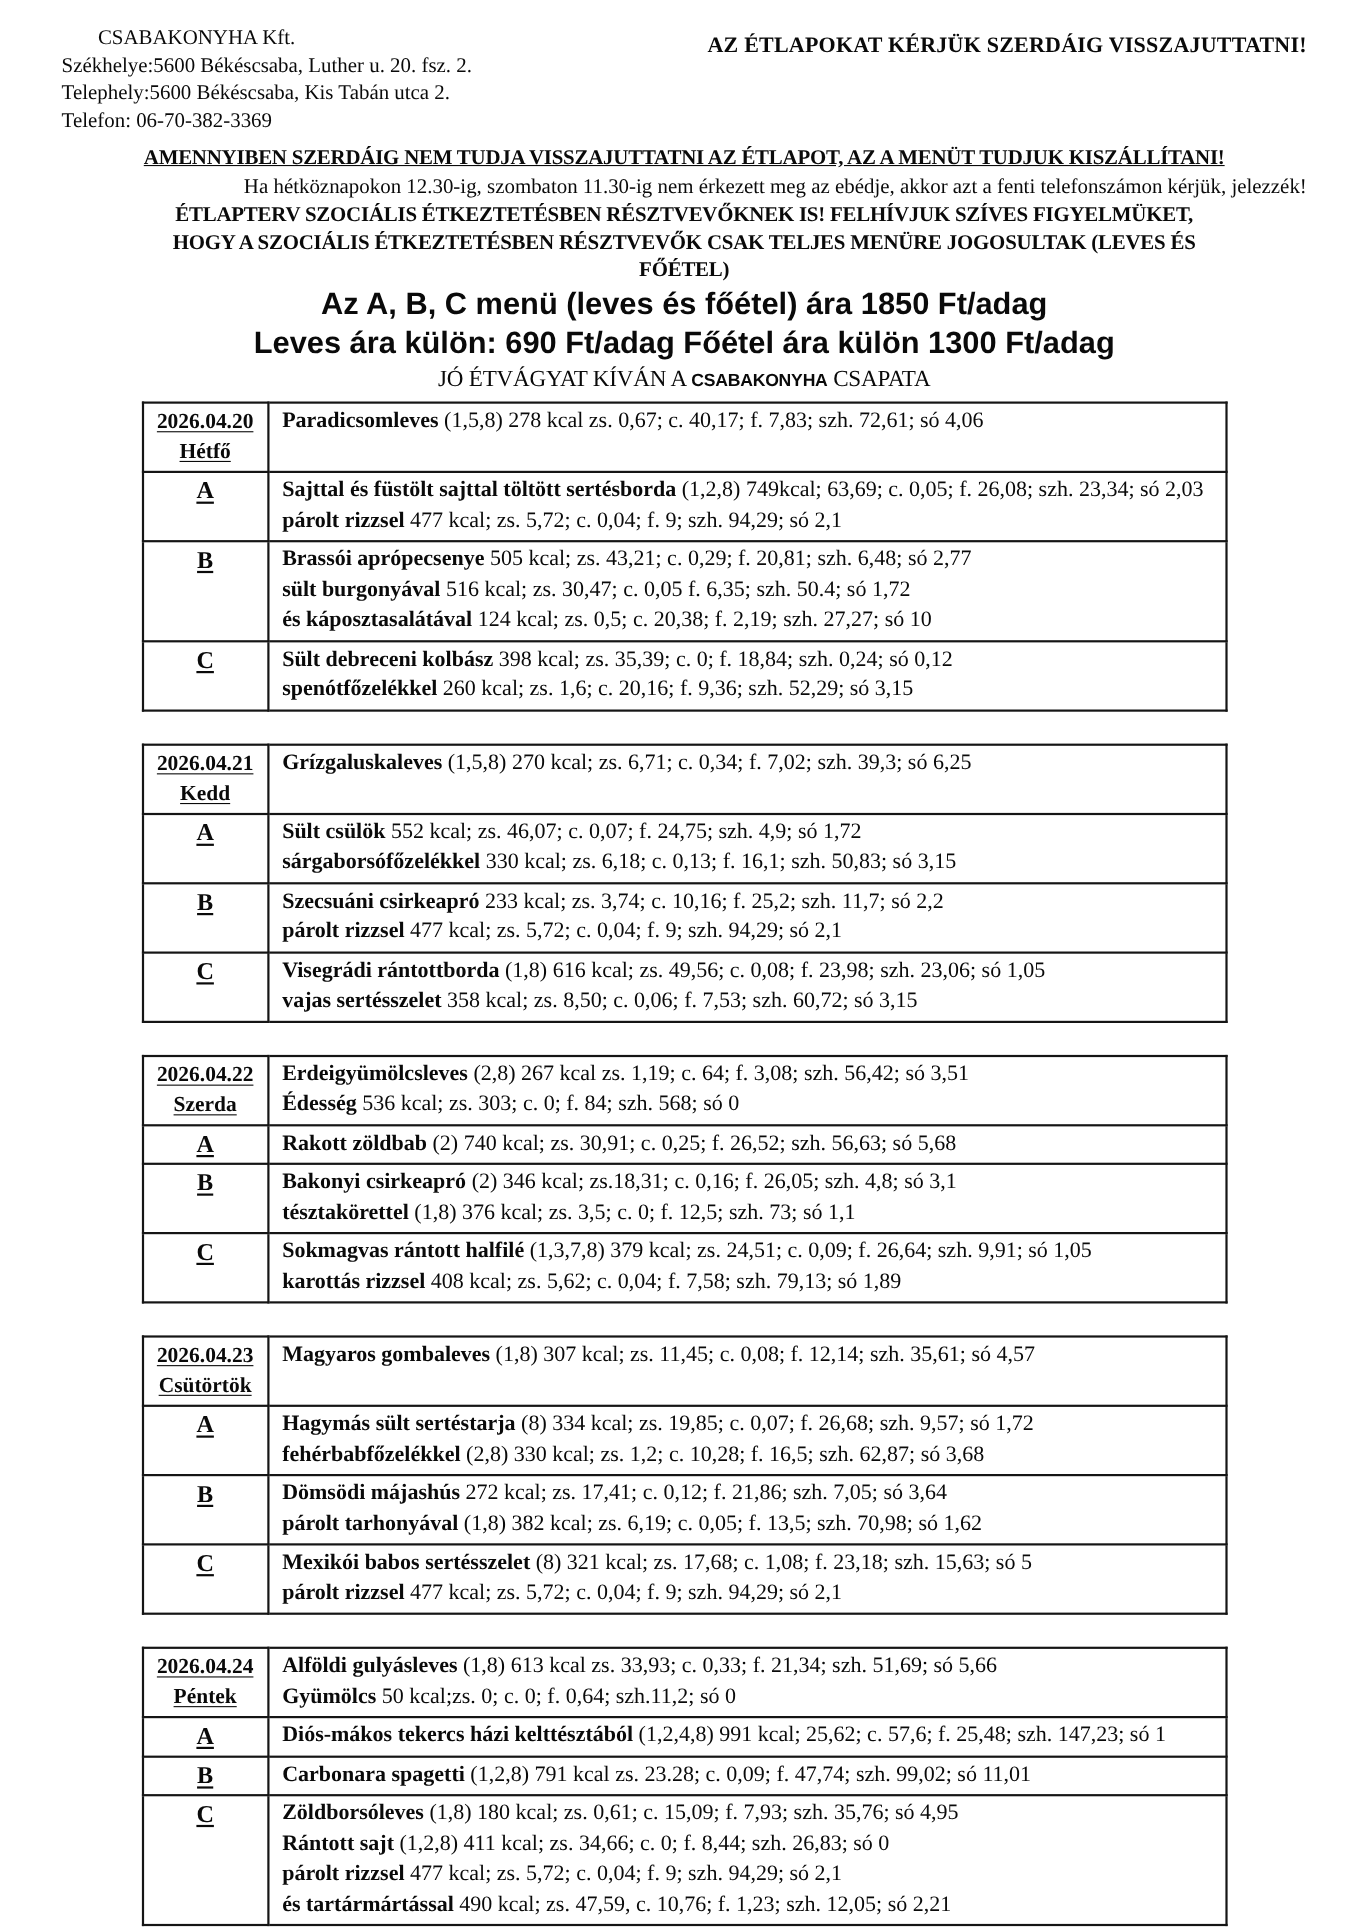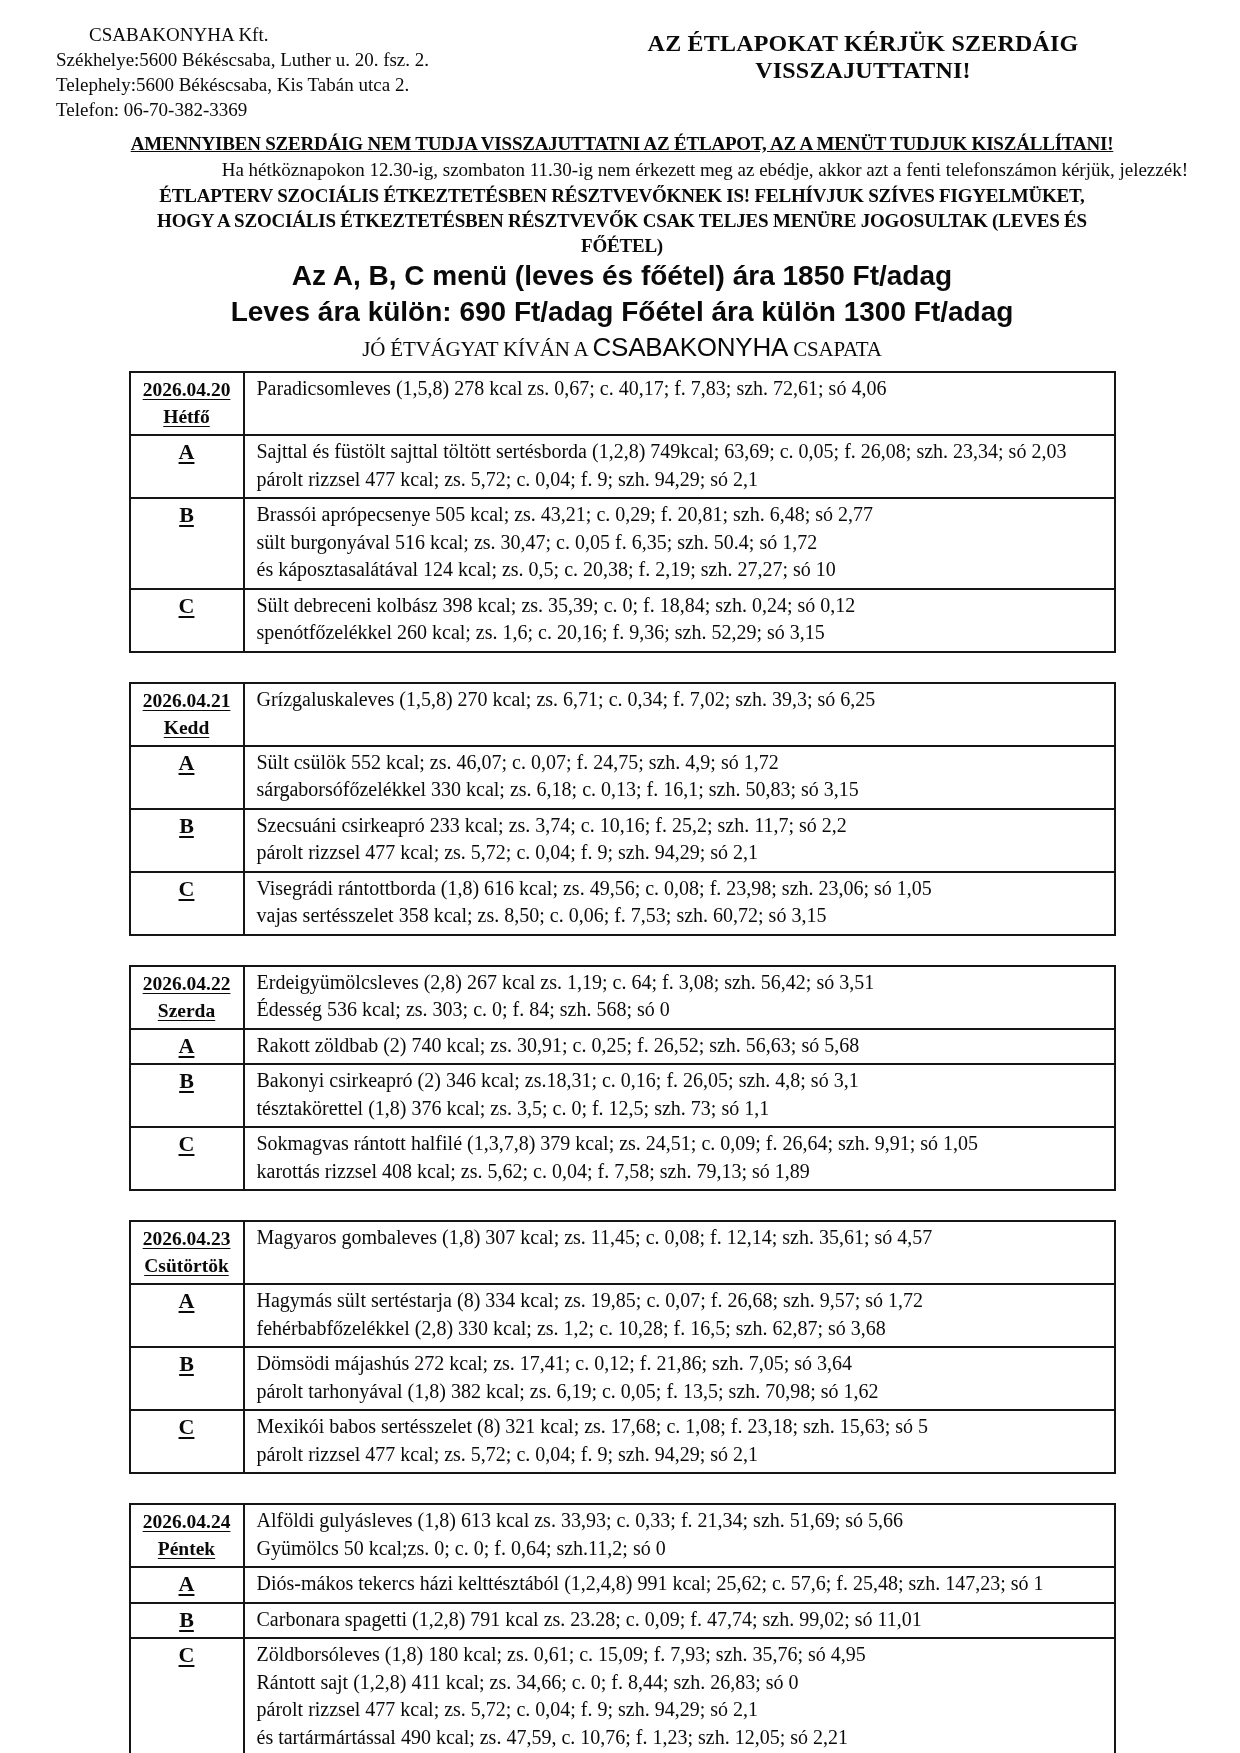--- a/index.html
+++ b/index.html
@@ -3,40 +3,40 @@
 <meta charset="utf-8">
 <style>
   html,body{margin:0;padding:0;background:#fff;color:#0a0a0a;}
   body{width:1240px;min-height:1753px;font-family:"Liberation Serif",serif;}
   .page{padding:22px 52px 30px 56px;box-sizing:border-box;}
 
   
   .header-row{display:flex;justify-content:space-between;align-items:flex-start;}
   .company-block{font-size:19px;line-height:25px;}
   .company-name{padding-left:6px;margin-left:27px;}
-  .return-notice{font-weight:bold;font-size:24px;padding-top:8px;max-width:650px;letter-spacing:.2px;text-align:center;}
+  .return-notice{font-weight:bold;font-size:20px;padding-top:8px;max-width:650px;letter-spacing:.2px;}
 
   
   .notice-deadline{text-align:center;font-weight:bold;font-size:19px;letter-spacing:-.2px;margin-top:11px;}
   .notice-deadline span{text-decoration:underline;}
   .notice-late{text-align:right;font-size:19px;line-height:26px;margin-top:2px;}
   .notice-social{text-align:center;font-weight:bold;font-size:19px;line-height:25px;letter-spacing:-.2px;}
   .price-line{text-align:center;font-family:"Liberation Sans",sans-serif;font-weight:bold;font-size:28px;line-height:36px;}
   .greeting{text-align:center;font-size:21px;letter-spacing:-.2px;margin:2px 0 8px;}
-  .greeting .brand{font-family:"Liberation Sans",sans-serif;font-weight:normal;font-size:26px;}
+  .greeting .brand{font-family:"Liberation Sans",sans-serif;font-weight:bold;font-size:16px;}
 
   
   .tables-wrap{width:987px;margin:0 auto;}
   table.day-table{width:100%;border-collapse:collapse;margin-bottom:29px;table-layout:fixed;}
   table.day-table td{border:2px solid #151515;vertical-align:top;}
   td.col-label{width:112px;text-align:center;padding:2px 0 4px;border-radius:15px;}
   .date-text,.day-text{font-weight:bold;font-size:19.5px;line-height:27px;text-decoration:underline;text-underline-offset:3px;}
   .letter-text{font-weight:bold;font-size:22px;line-height:27px;text-decoration:underline;text-underline-offset:3px;}
   td.dish-cell{padding:2px 8px 4px 12px;font-size:20px;line-height:27.5px;}
-  .dish-name{font-weight:normal;}
+  .dish-name{font-weight:bold;}
   .date-cell-inner{padding-top:1px;}
 </style>
 </head>
 <body>
 
 <div class="page">
 
   <div class="header-row">
     <div class="company-block">
       <div class="company-name">CSABAKONYHA Kft.</div>

